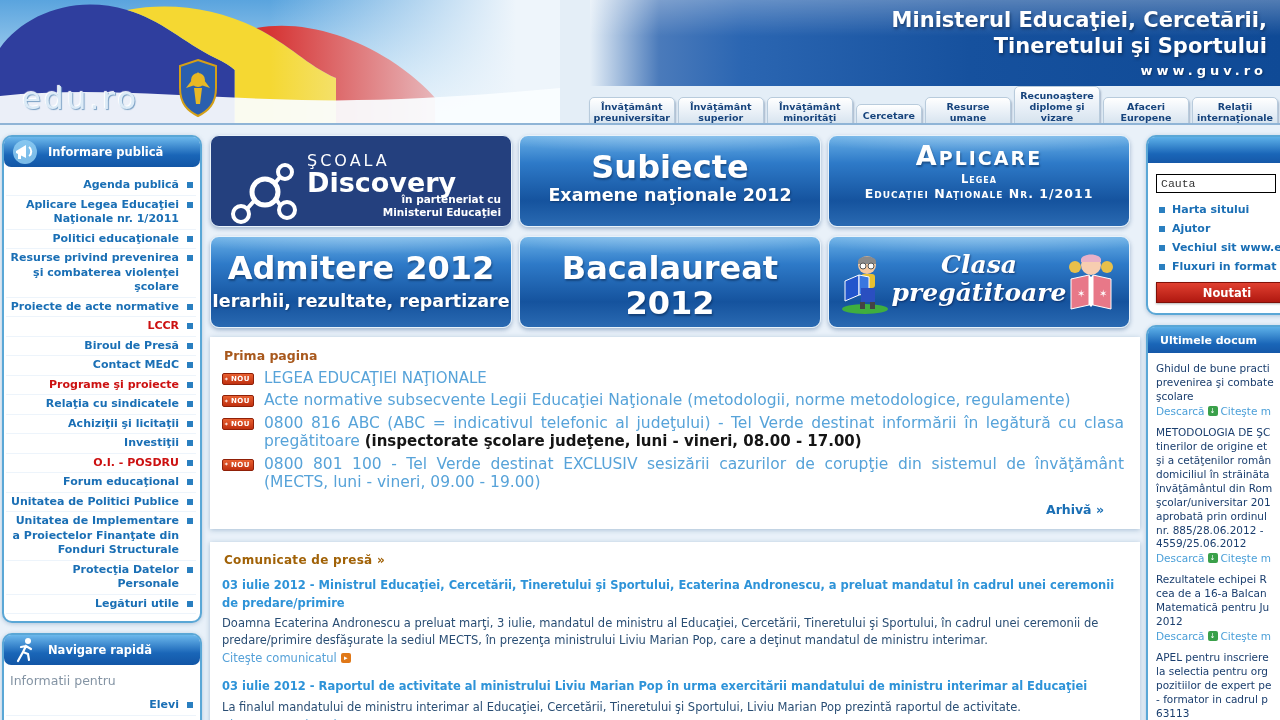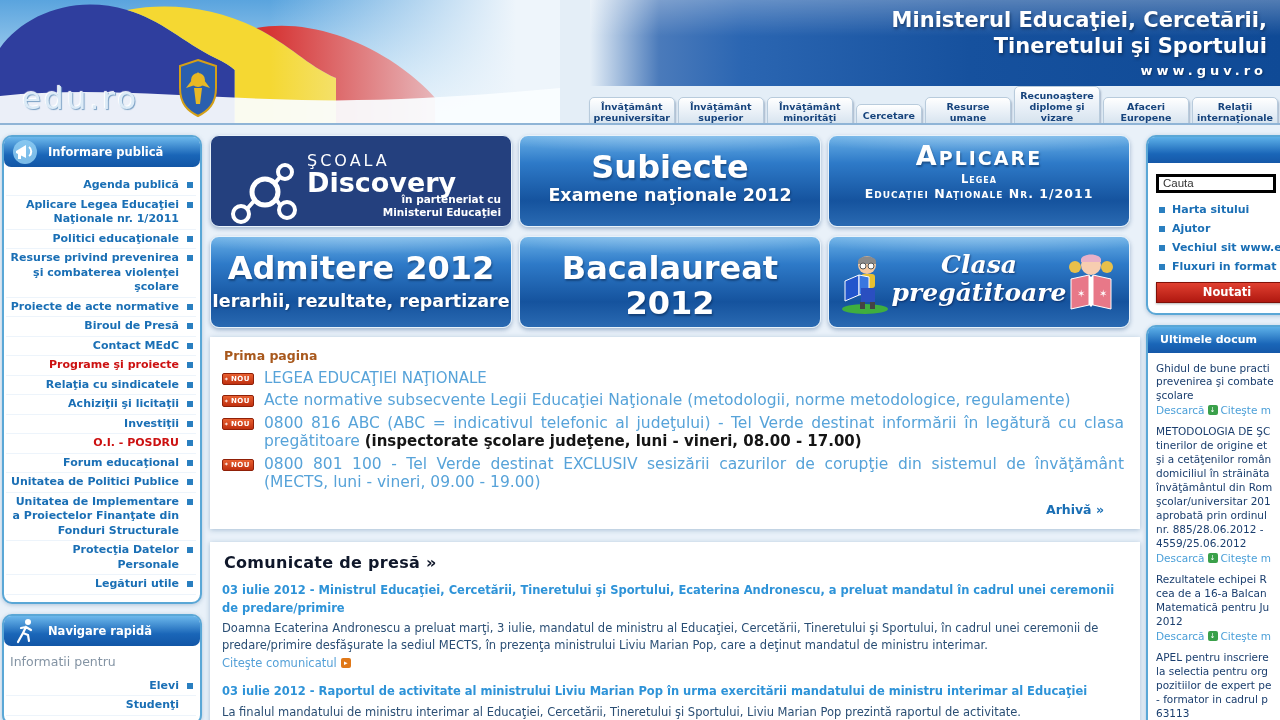--- a/index.html
+++ b/index.html
@@ -73,37 +73,37 @@
     padding:10px 16px 12px 12px; margin-bottom:13px; }
   .pp-h { color:#a8581c; font-weight:bold; font-size:12.5px; margin:1px 0 7px 2px; }
   .pp-item { display:flex; gap:10px; margin:5px 0; align-items:flex-start; }
   .nou { flex:none; margin-top:3px; background:linear-gradient(180deg,#e86030,#c03010); border:1px solid #902008;
     color:#fff; font-size:7px; font-weight:bold; padding:1px 3px 1px 8px; border-radius:2px; position:relative; letter-spacing:.5px; }
   .nou::before { content:"✶"; position:absolute; left:1px; top:1.5px; font-size:5.5px; }
   .pp-text { font-size:15.5px; line-height:1.15; color:#57a3d9; text-align:justify; }
   .pp-first { font-size:15px; text-align:left; }
   .bold-black { color:#151515; font-weight:bold; font-size:15px; }
   .archive { text-align:right; color:#1a6fb5; font-weight:bold; font-size:12.5px; margin-top:11px; padding-right:20px; }
-  .cp-h { color:#0f172a; font-weight:bold; font-size:16px; margin:1px 0 10px 2px; letter-spacing:.3px; }
+  .cp-h { color:#a16207; font-weight:bold; font-size:12px; margin:1px 0 10px 2px; letter-spacing:.3px; }
   .news { margin-bottom:13px; }
   .news-title { color:#2e93d8; font-weight:bold; font-size:11.5px; line-height:1.5; margin-bottom:3px; }
   .news-body { color:#2a4e74; font-size:11.5px; line-height:1.5; margin-bottom:2px; }
   .news-linkrow { display:flex; align-items:center; gap:4px; }
   .news-link { color:#55a1d8; font-size:11.5px; }
   .rm-icon { width:10px; height:10px; background:#e07818; border-radius:2px; color:#fff; font-size:7px;
     line-height:10px; text-align:center; display:inline-block; }
   .rm-icon::before { content:"▸"; }
 
   
   .rpanel { width:162px; border:2px solid #5aa7d6; border-radius:10px; background:#fff; margin-bottom:10px;
     box-shadow:0 1px 4px rgba(90,130,170,.4); }
   .phead { height:26px; background:linear-gradient(180deg,#5db0e8,#1a66b8 65%,#1558a8); border-radius:7px 7px 0 0;
     color:#fff; font-weight:bold; font-size:11px; display:flex; align-items:center; padding:0 12px; white-space:nowrap; }
   .rbody { padding:9px 8px 10px 8px; }
-  .search { width:120px; height:19px; border:3px solid #000000; font-size:11.5px; color:#333; padding:1px 4px; font-family:Liberation Sans, sans-serif; }
+  .search { width:120px; height:19px; border:1px solid #000000; font-size:11.5px; color:#333; padding:1px 4px; font-family:Liberation Mono, monospace; }
   .rlinks { margin-top:7px; }
   .rlink { position:relative; padding:3px 0 3px 16px; font-size:11px; font-weight:bold; color:#1a6fb5;
     white-space:nowrap; overflow:hidden; }
   .rlink .sq { left:3px; right:auto; top:7px; }
   .btn-noutati { margin-top:6px; width:100%; height:21px; background:linear-gradient(180deg,#e04030,#b01810);
     color:#fff; font-weight:bold; font-size:11.5px; border:1px solid #801008; display:flex; align-items:center;
     justify-content:center; box-shadow:0 1px 2px rgba(0,0,0,.3); }
   .doc { margin-bottom:9px; }
   .doc-text { font-size:10.5px; color:#1a3e6e; line-height:1.33; white-space:pre; overflow:hidden; }
   .doc-links { font-size:10.5px; color:#4a9fd8; margin-top:1px; display:flex; align-items:center; gap:3px;
@@ -200,20 +200,24 @@
           <div class="sitem">
             <span class="c-blue">Resurse privind prevenirea şi combaterea violenţei şcolare</span>
             <span class="sq"></span>
           </div>
 
           <div class="sitem">
             <span class="c-blue">Proiecte de acte normative</span>
             <span class="sq"></span>
           </div>
 
+          <div class="sitem">
+            <span class="c-red">LCCR</span>
+            <span class="sq"></span>
+          </div>
 
           <div class="sitem">
             <span class="c-blue">Biroul de Presă</span>
             <span class="sq"></span>
           </div>
 
           <div class="sitem">
             <span class="c-blue">Contact MEdC</span>
             <span class="sq"></span>
           </div>

